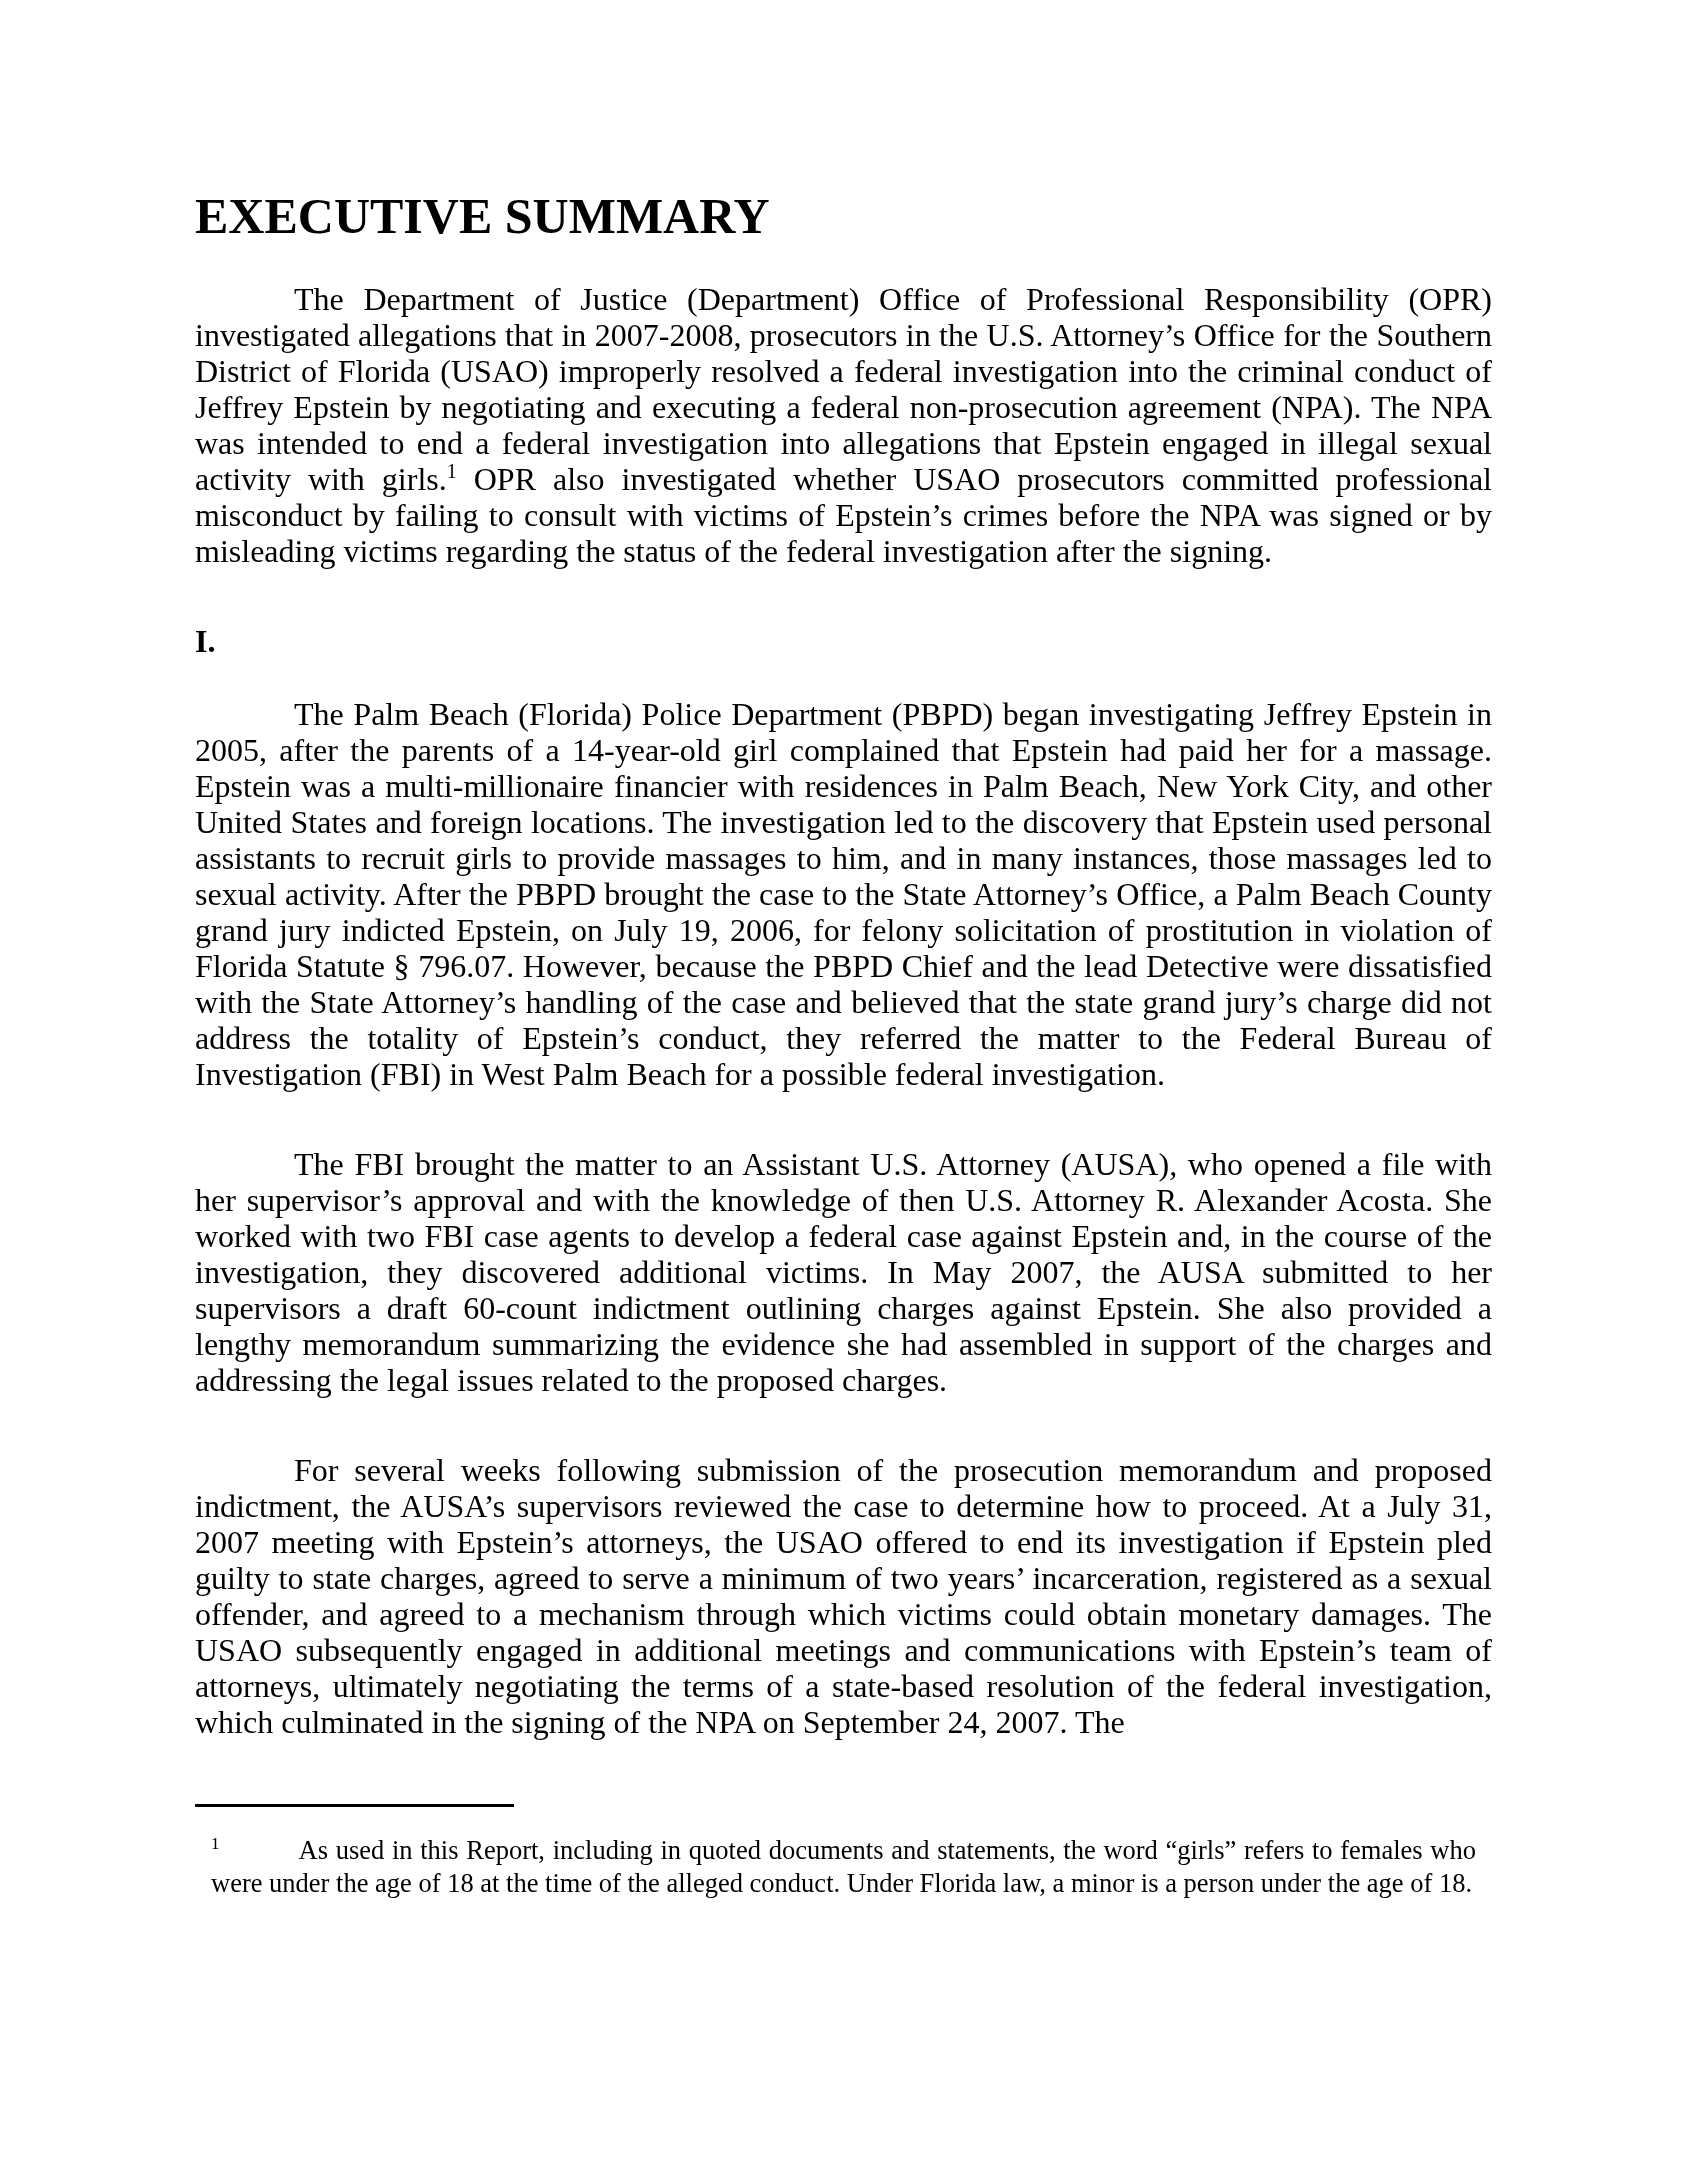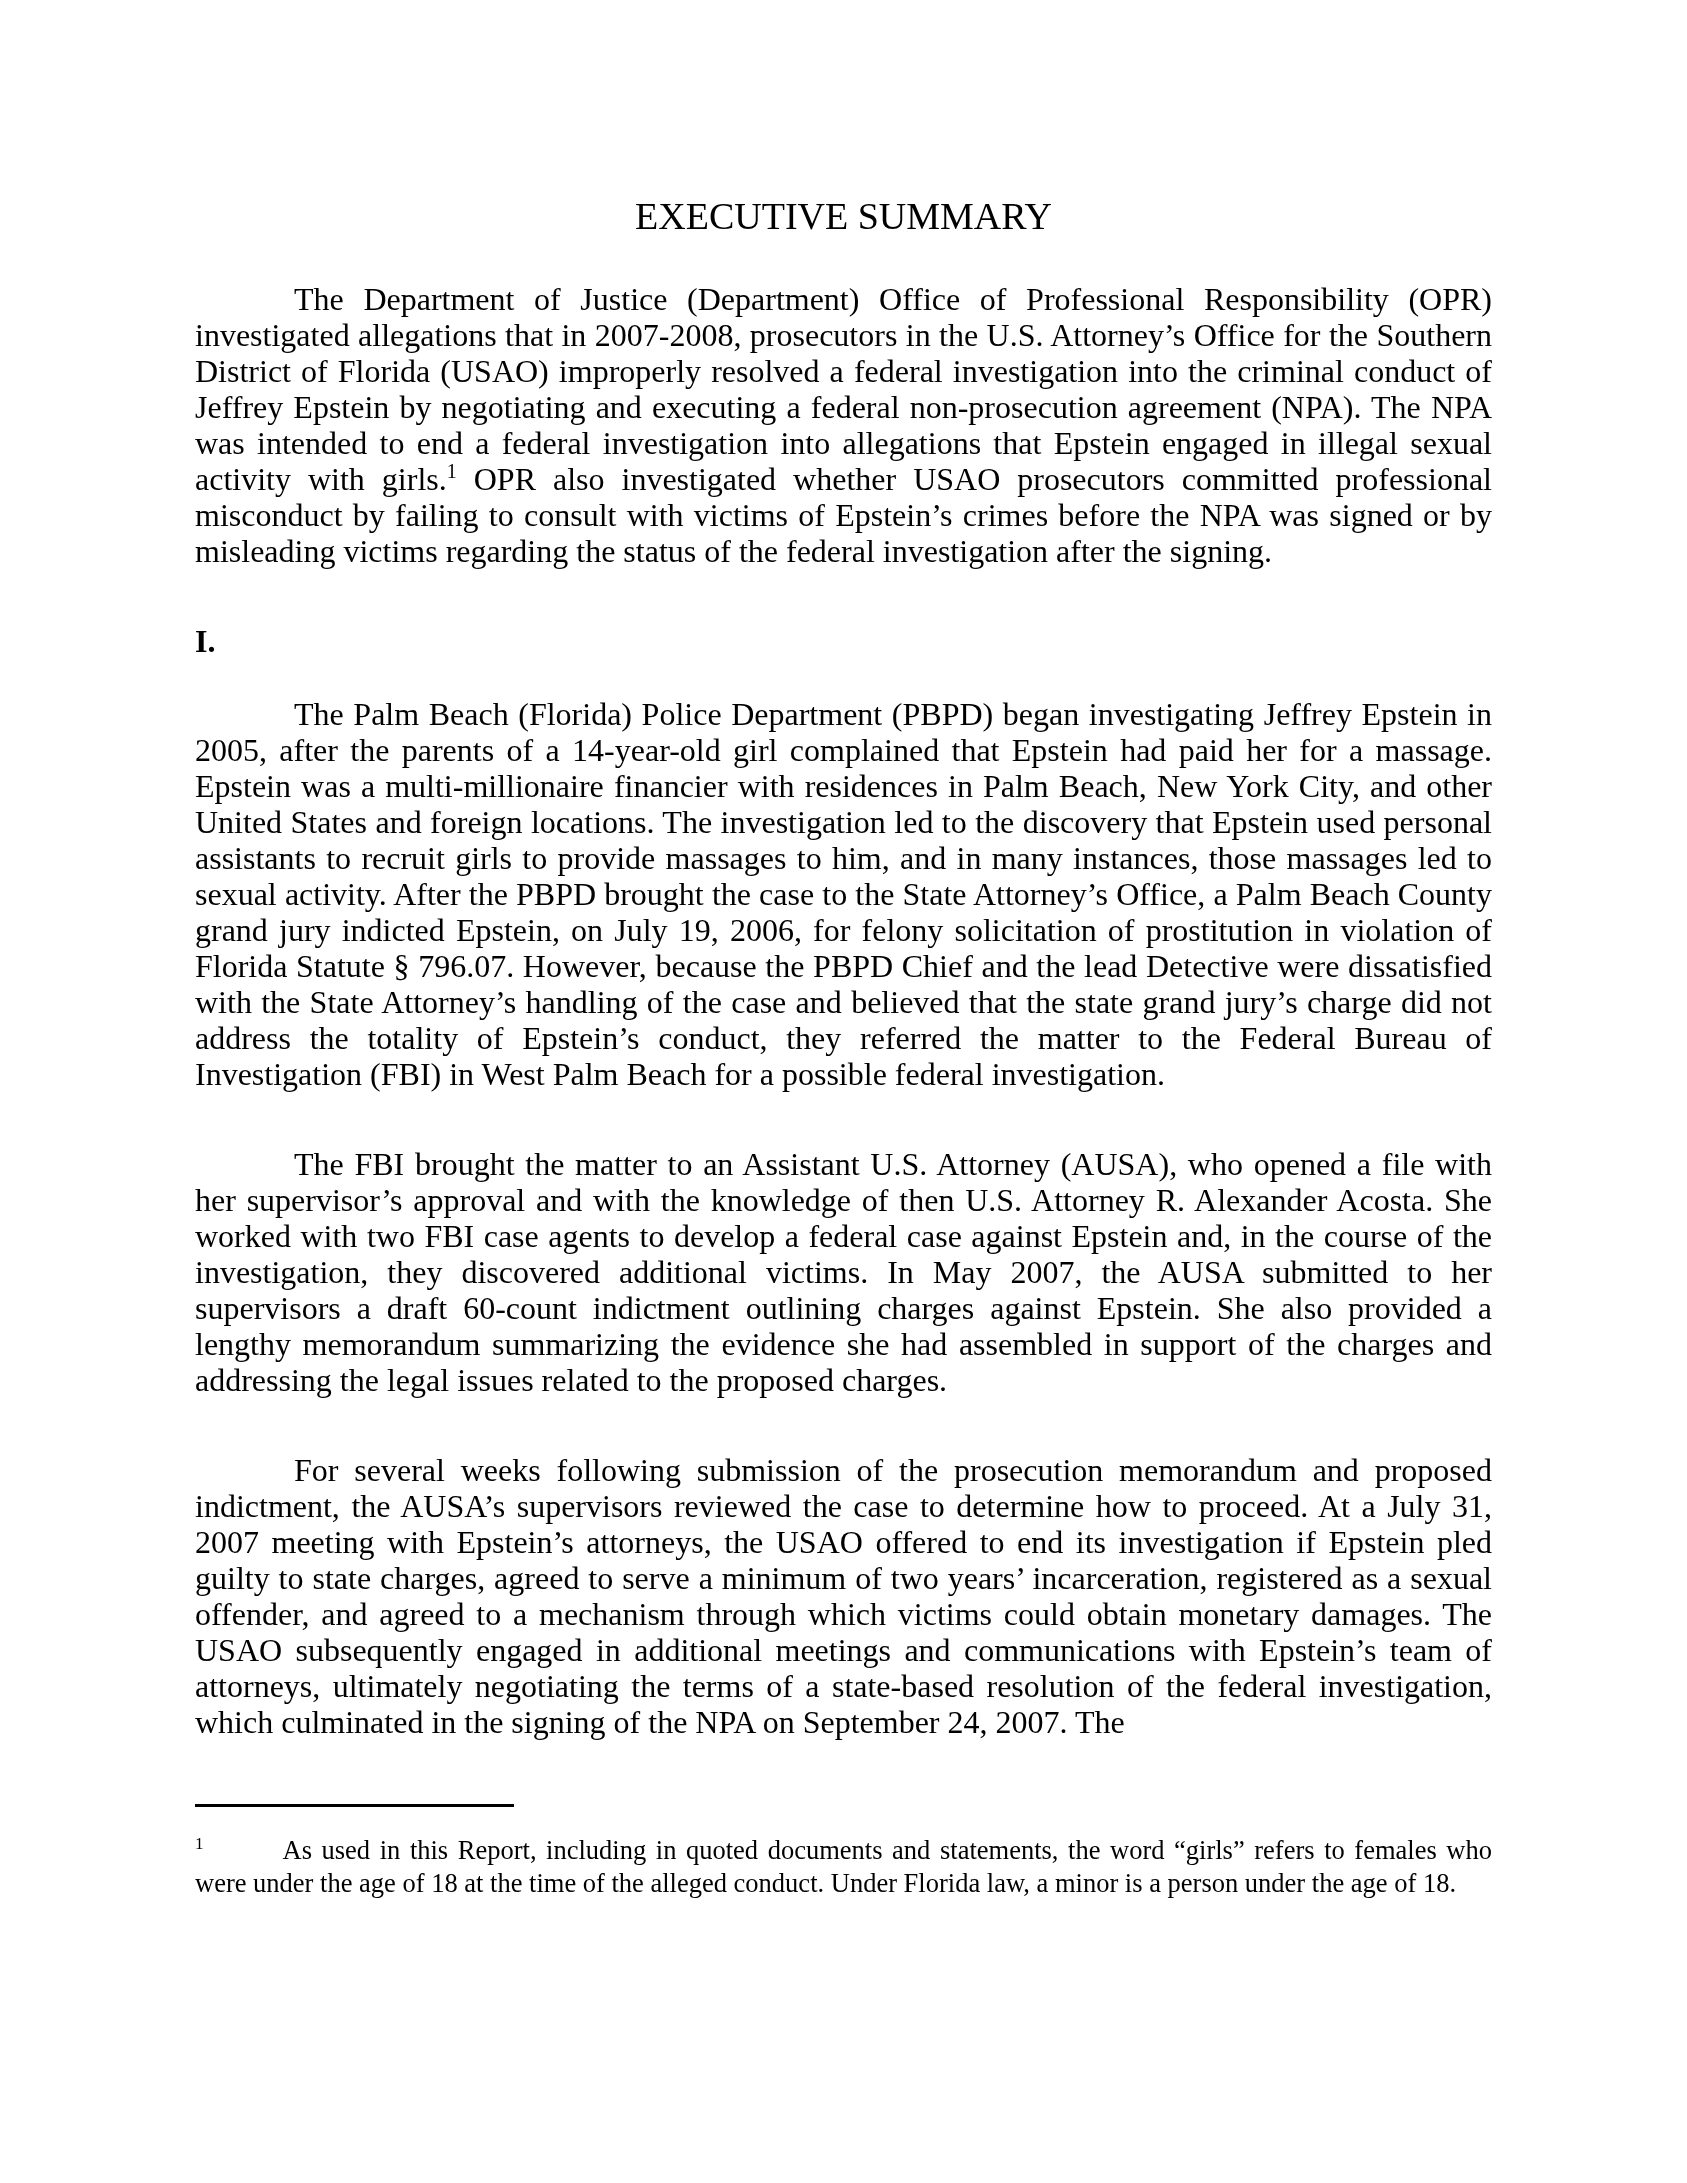--- a/index.html
+++ b/index.html
@@ -7,23 +7,23 @@
     position: relative;
     width: 1687px;
     height: 2183px;
     box-sizing: border-box;
     background: #ffffff;
     color: #000000;
     font-family: "Liberation Serif", "DejaVu Serif", serif;
     padding: 196px 195px 0 195px;
   }
   .doc-title {
-    text-align: center;
-    font-weight: normal;
-    font-size: 38px;
+    text-align: left;
+    font-weight: bold;
+    font-size: 50px;
     line-height: 41px;
     margin: 0 0 44px 0;
   }
   p.body-para {
     font-size: 32px;
     line-height: 36px;
     text-align: justify;
     text-indent: 99px;
     margin: 16px 0 54px 0;
   }
@@ -43,21 +43,21 @@
   .footnote-rule {
     width: 319px;
     height: 3.3px;
     background: #000000;
     margin: 64px 0 26.5px 0;
   }
   p.footnote-para {
     font-size: 26.5px;
     line-height: 33px;
     text-align: justify;
-    margin: 0;
+    margin: 16px;
   }
   .footnote-para .fn-marker {
     vertical-align: super;
     font-size: 17px;
     line-height: 0;
   }
   .fn-tab { display: inline-block; width: 79px; }
 </style>
 </head>
 <body>

